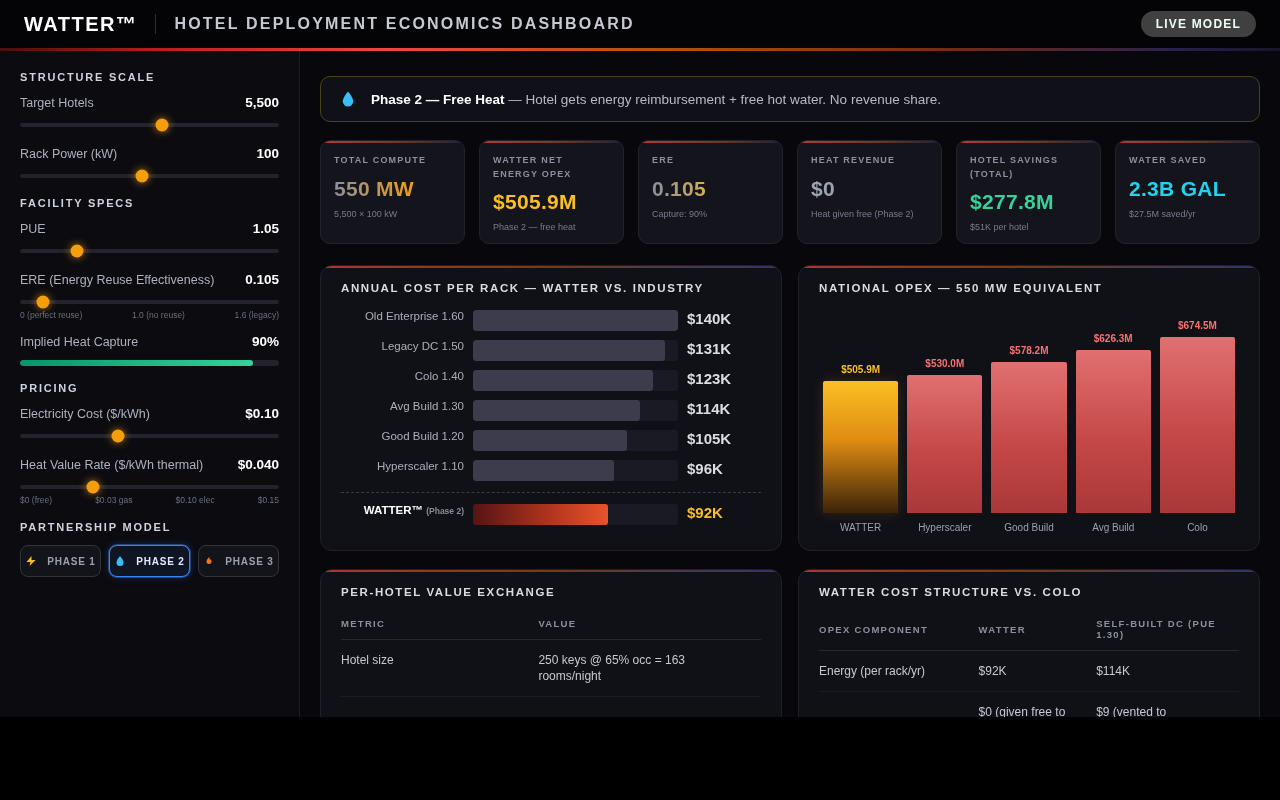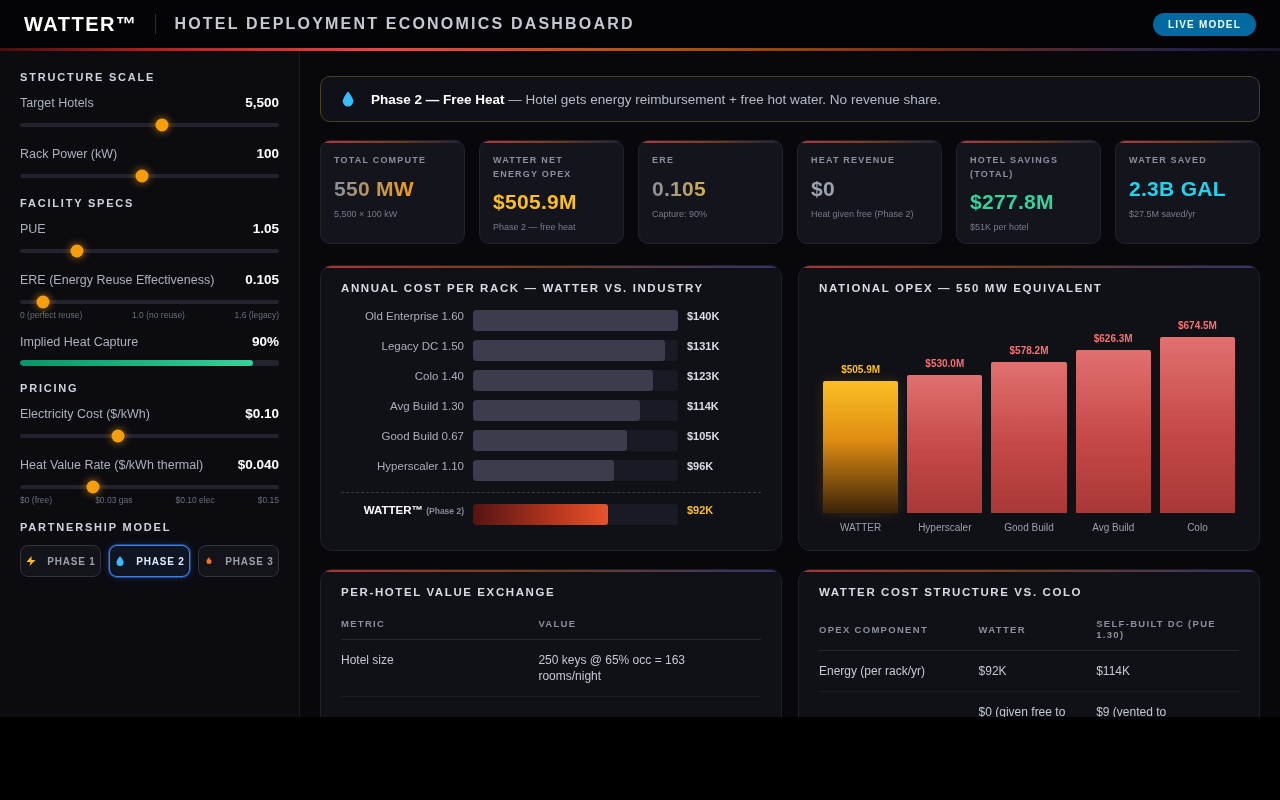--- a/index.html
+++ b/index.html
@@ -11,21 +11,21 @@
     color:#e5e7eb;
     -webkit-font-smoothing:antialiased;
   }
   .app { width:1280px; height:717px; background:#07070c; display:flex; flex-direction:column; overflow:hidden; }
 
   
   header { height:48px; background:#040407; display:flex; align-items:center; padding:0 24px; gap:18px; flex-shrink:0; }
   .logo { font-size:20px; font-weight:800; letter-spacing:1.5px; color:#fff; }
   .vdiv { width:1px; height:20px; background:#2b2b35; }
   .htitle { font-size:16px; letter-spacing:2.2px; color:#c6c9d2; font-weight:bold; }
-  .badge { margin-left:auto; background:#0369a1; color:#eafff2; font-size:10px; font-weight:bold;
+  .badge { margin-left:auto; background:#404040; color:#eafff2; font-size:12px; font-weight:bold;
            letter-spacing:1.2px; padding:6px 15px; border-radius:999px; }
   .gradline { height:3px; flex-shrink:0;
     background:linear-gradient(90deg,#4a0e0e,#b91c1c 12%,#ef4444 30%,#b45309 52%,#7c2d12 72%,#27224a 92%,#16162a); }
 
   
   .content { flex:1; display:flex; min-height:0; }
   .sidebar { width:300px; flex-shrink:0; background:#0b0b10; border-right:1px solid #1b1b23;
              padding:20px 20px 0; overflow:hidden; }
   .main { flex:1; padding:25px 20px 0; overflow:hidden; }
 
@@ -84,21 +84,21 @@
   .panel-title { font-size:11.5px; font-weight:bold; letter-spacing:1.6px; color:#d8dce4; margin-bottom:16px; }
 
   
   .rack-row { display:flex; margin-bottom:9px; }
   .rack-label { width:132px; text-align:right; font-size:11.5px; color:#a9afbb; flex-shrink:0; padding-right:9px; }
   .rack-label .sub { font-size:8.5px; color:#868c9a; }
   .rack-label.watter-lab { color:#fff; font-weight:bold; }
   .rack-track { width:205px; height:21px; background:#1a1a24; border-radius:3px; overflow:hidden; flex-shrink:0; }
   .rack-fill { height:100%; background:#3c3c4c; border-radius:3px; }
   .rack-fill.watter { background:linear-gradient(90deg,#551414,#b5361e 60%,#e8542b); }
-  .rack-value { font-size:11px; font-weight:bold; color:#d9dde5; padding-left:9px; }
+  .rack-value { font-size:15px; font-weight:bold; color:#d9dde5; padding-left:9px; }
   .rack-value.watter { color:#fbbf24; }
   .rack-divider { border-top:1px dashed #3a3a47; margin:11px 0; }
 
   
   .opex-chart { display:flex; align-items:flex-end; gap:9px; margin-top:26px; padding:0 4px; }
   .opex-col { flex:1; display:flex; flex-direction:column; align-items:center; min-width:0; }
   .opex-val { font-size:10px; font-weight:bold; color:#f87171; margin-bottom:6px; white-space:nowrap; }
   .opex-val.watter { color:#fbbf24; }
   .opex-bar { width:100%; border-radius:2px 2px 0 0; background:linear-gradient(180deg,#e17070,#c54848 55%,#a93838); }
   .opex-bar.watter { background:linear-gradient(180deg,#fbbf24,#df8c12 45%,#3c2309); box-shadow:0 0 14px rgba(245,158,11,.18); }
@@ -297,21 +297,21 @@
             <div class="rack-value">$123K</div>
           </div>
           <div class="rack-row">
             <div class="rack-label">Avg Build 1.30</div>
             <div class="rack-track">
                 <div class="rack-fill" style="width: 81.4286%;"></div>
               </div>
             <div class="rack-value">$114K</div>
           </div>
           <div class="rack-row">
-            <div class="rack-label">Good Build 0.67</div>
+            <div class="rack-label">Good Build 1.20</div>
             <div class="rack-track">
                 <div class="rack-fill" style="width: 75%;"></div>
               </div>
             <div class="rack-value">$105K</div>
           </div>
           <div class="rack-row">
             <div class="rack-label">Hyperscaler 1.10</div>
             <div class="rack-track">
                 <div class="rack-fill" style="width: 68.5714%;"></div>
               </div>

